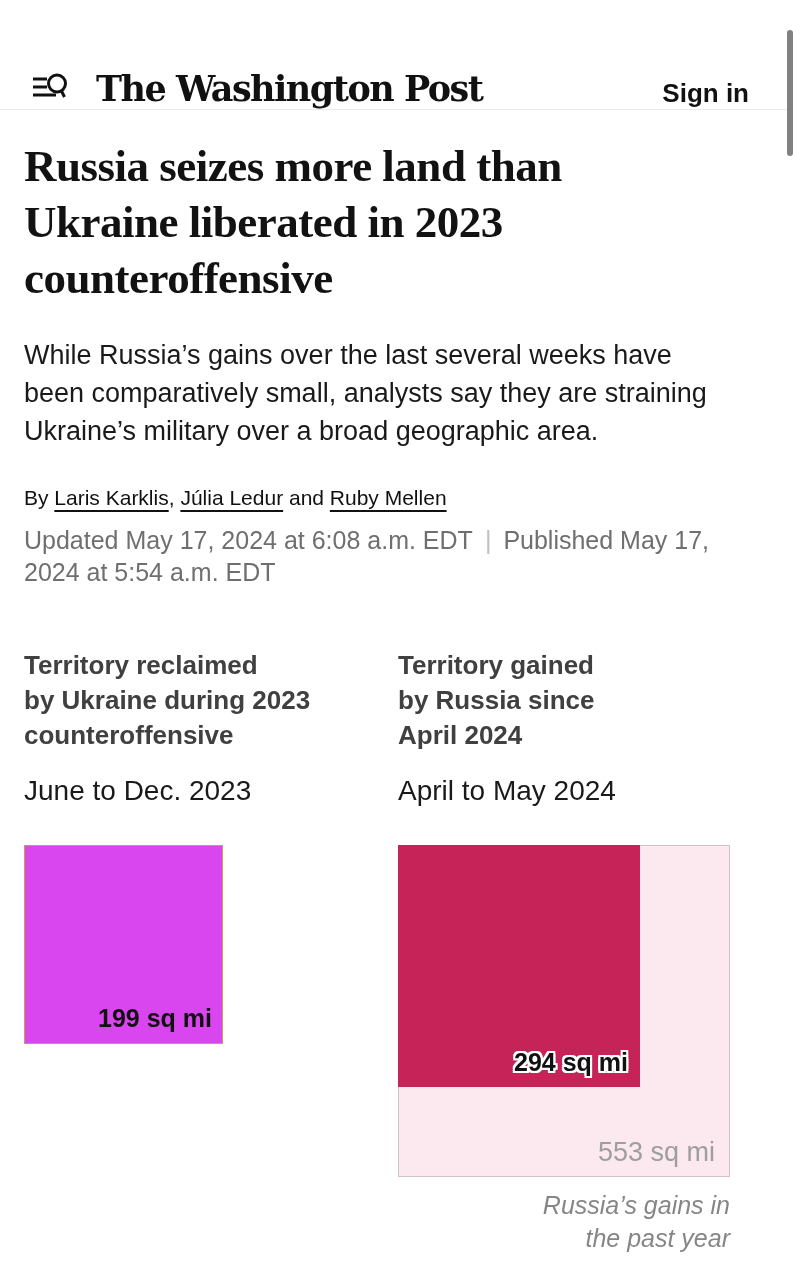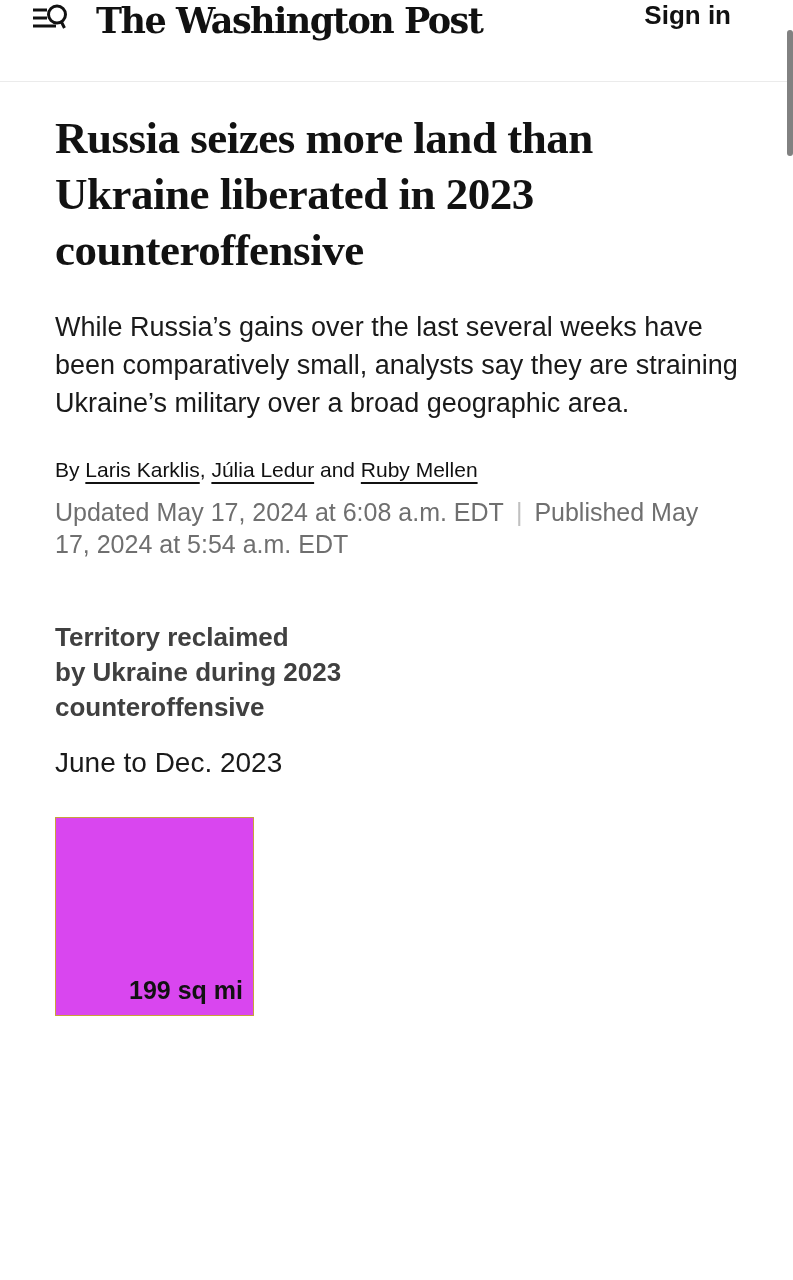--- a/index.html
+++ b/index.html
@@ -1,24 +1,24 @@
 <!DOCTYPE html>
 <html><head>
 <meta charset="utf-8">
 <style>
   * { margin: 0; padding: 0; box-sizing: border-box; }
   html, body { width: 793px; height: 1280px; background: #ffffff; overflow: hidden; }
   body { font-family: "Liberation Sans", sans-serif; color: #111; position: relative; }
 
   
   .site-header {
-    height: 82px;
+    height: 110px;
     display: flex;
-    align-items: flex-start;
-    padding: 0 62px 0 30px;
+    align-items: flex-end;
+    padding: 0 44px 0 30px;
     border-bottom: 1px solid #ebebeb;
     position: relative;
   }
   .menu-search-btn {
     background: none; border: none; cursor: pointer;
     width: 44px; height: 40px; padding: 0;
     display: flex; align-items: center; justify-content: flex-start;
   }
   .logo {
     font-family: "DejaVu Serif", serif;
@@ -37,21 +37,21 @@
   }
 
   
   .scrollbar-thumb {
     position: absolute; right: 0; top: 30px;
     width: 6px; height: 126px;
     background: #818181; border-radius: 3px;
   }
 
   
-  .article { padding: 0 55px; }
+  .article { padding: 0 24px; }
   .headline {
     margin-top: 28px;
     font-family: "Liberation Serif", serif;
     font-weight: 700;
     font-size: 45px;
     line-height: 56px;
     letter-spacing: -0.5px;
     color: #121212;
     white-space: pre-line;
   }
@@ -187,15 +187,31 @@
 by Ukraine during 2023
 counteroffensive</div>
       <div class="chart-period">June to Dec. 2023</div>
       <div class="square-wrap">
         <div class="ukraine-square" style="width: 199px; height: 199px; background: #d946ef;">
           <span class="sq-label">199 sq mi</span>
         </div>
       </div>
     </div>
 
+    <div class="chart-col-right">
+      <div class="chart-title">Territory gained
+by Russia since
+April 2024</div>
+      <div class="chart-period">April to May 2024</div>
+      <div class="square-wrap">
+        <div class="russia-total-square" style="width: 332px; height: 332px; background: rgb(251, 233, 239);">
+          <div class="russia-square" style="width: 242px; height: 242px; background: rgb(198, 36, 88);">
+            <span class="sq-label-outlined">294 sq mi</span>
+          </div>
+          <span class="sq-label-total">553 sq mi</span>
+        </div>
+      </div>
+      <div class="chart-caption">Russia’s gains in
+the past year</div>
+    </div>
 
   </div>
 </main>
 
 </body></html>

